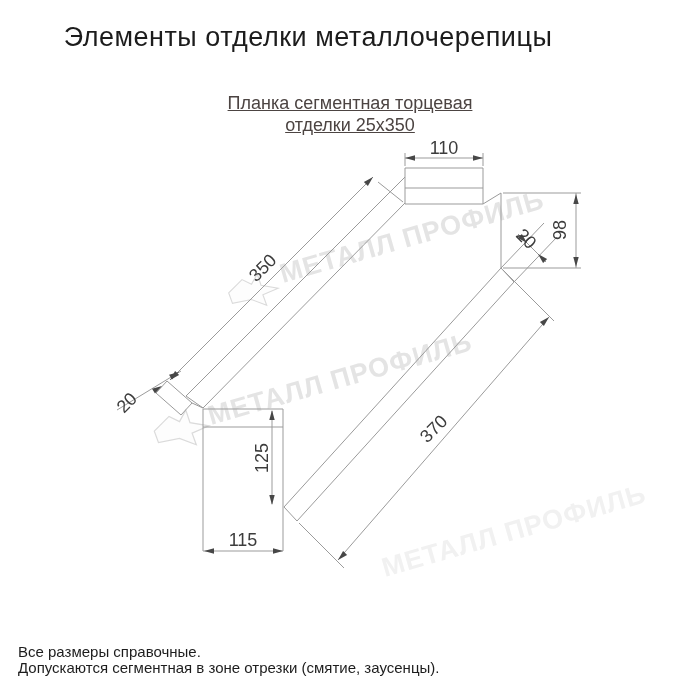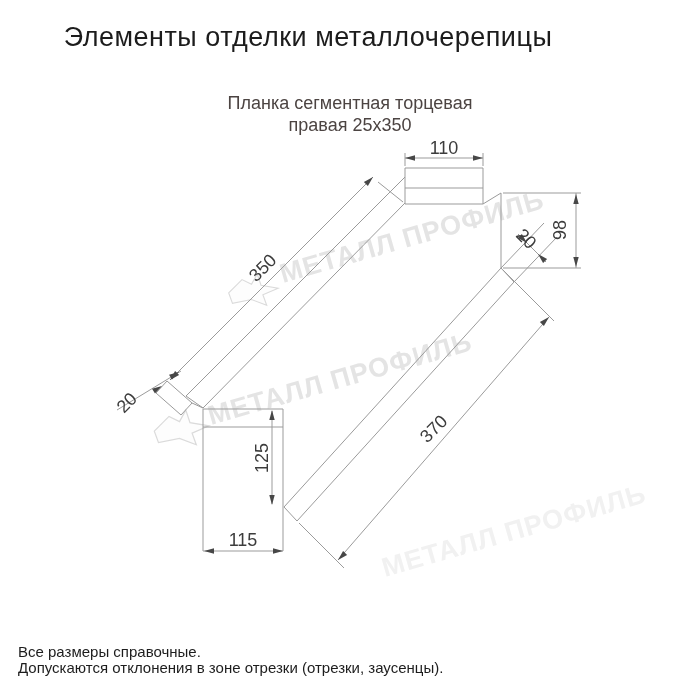--- a/index.html
+++ b/index.html
@@ -1,39 +1,39 @@
 <!DOCTYPE html>
 <html><head>
 <meta charset="utf-8">
 <style>
   html,body{margin:0;padding:0;background:#ffffff;}
   #stage{position:relative;width:700px;height:700px;background:#ffffff;overflow:hidden;
          font-family:"Liberation Sans",sans-serif;}
   .page-title{position:absolute;left:0;top:22px;width:616px;text-align:center;
               font-size:27px;color:#1c1c1c;letter-spacing:0.5px;}
   .subtitle{position:absolute;left:0;top:92px;width:700px;text-align:center;
-            font-size:18px;line-height:22px;color:#4c4442;}
+            font-size:18px;line-height:22px;color:#4c4442;text-decoration:underline;}
   .notes{position:absolute;left:18px;top:644px;font-size:15px;line-height:16px;color:#1d1d1d;}
   svg{position:absolute;left:0;top:0;}
   .ln{stroke:#9b9b9b;stroke-width:1;fill:none;}
   .arr{fill:#474747;stroke:none;}
   .dim{font-family:"Liberation Sans",sans-serif;font-size:18px;fill:#3c3c3c;}
   .wm{font-family:"Liberation Sans",sans-serif;font-size:27px;font-weight:bold;letter-spacing:1px;}
   .logo{stroke:#dbdbdb;stroke-width:1.2;fill:#fdfdfd;}
 </style>
 </head>
 <body>
 
 <div id="stage">
 
   <div class="page-title">Элементы отделки металлочерепицы</div>
 
   <div class="subtitle">
     <div>Планка сегментная торцевая</div>
-    <div>правая 25x350</div>
+    <div>отделки 25x350</div>
   </div>
 
   <svg width="700" height="700" viewBox="0 0 700 700">
 
     <g>
       <text class="wm" x="283" y="283" transform="rotate(-16 283 283)" fill="#e4e4e4">МЕТАЛЛ ПРОФИЛЬ</text>
       <text class="wm" x="211" y="425" transform="rotate(-16 211 425)" fill="#e4e4e4">МЕТАЛЛ ПРОФИЛЬ</text>
       <text class="wm" x="385" y="577" transform="rotate(-16 385 577)" fill="#f1f1f1">МЕТАЛЛ ПРОФИЛЬ</text>
     </g>
 
@@ -121,16 +121,16 @@
       <text class="dim" x="438" y="433" text-anchor="middle" transform="rotate(-45 438 433)">370</text>
       <text class="dim" x="131" y="407" text-anchor="middle" transform="rotate(-45 131 407)">20</text>
       <text class="dim" x="522" y="243" text-anchor="middle" transform="rotate(45 522 243)">20</text>
       <text class="dim" x="268" y="458" text-anchor="middle" transform="rotate(-90 268 458)">125</text>
       <text class="dim" x="243" y="546" text-anchor="middle">115</text>
     </g>
   </svg>
 
   <div class="notes">
     <div>Все размеры справочные.</div>
-    <div>Допускаются отклонения в зоне отрезки (отрезки, заусенцы).</div>
+    <div>Допускаются сегментная в зоне отрезки (смятие, заусенцы).</div>
   </div>
 
 </div>
 
 </body></html>

